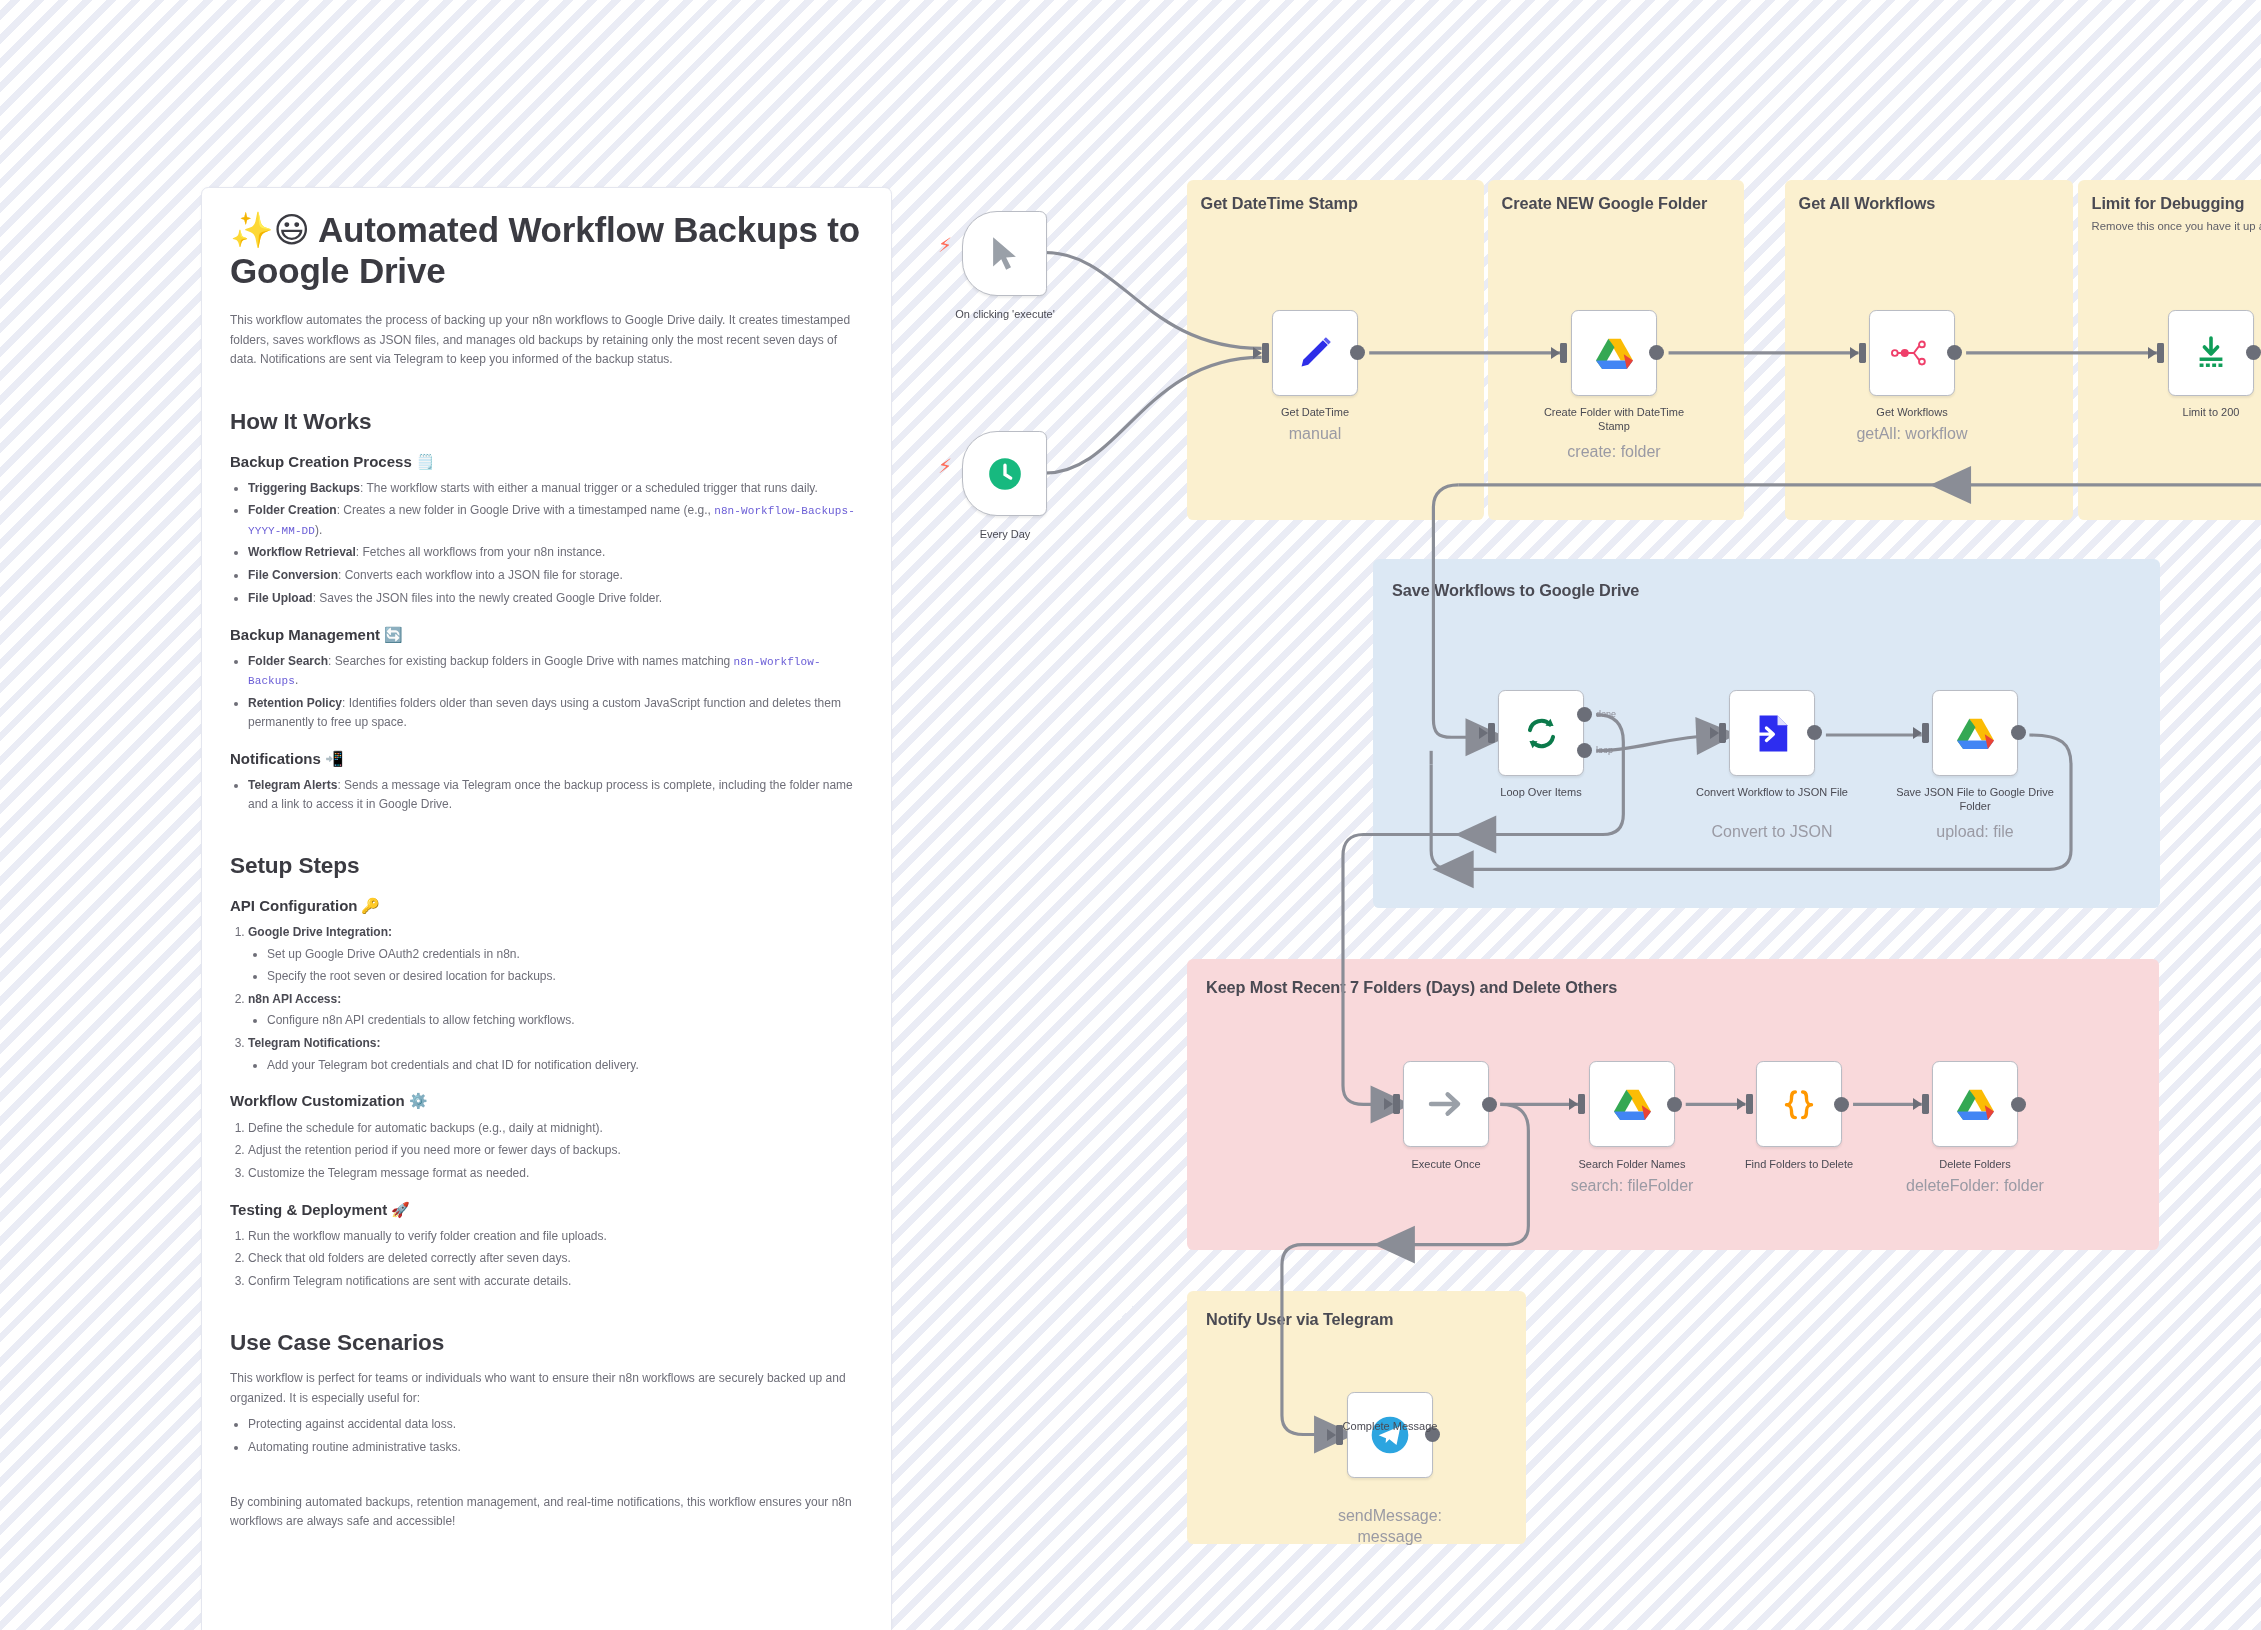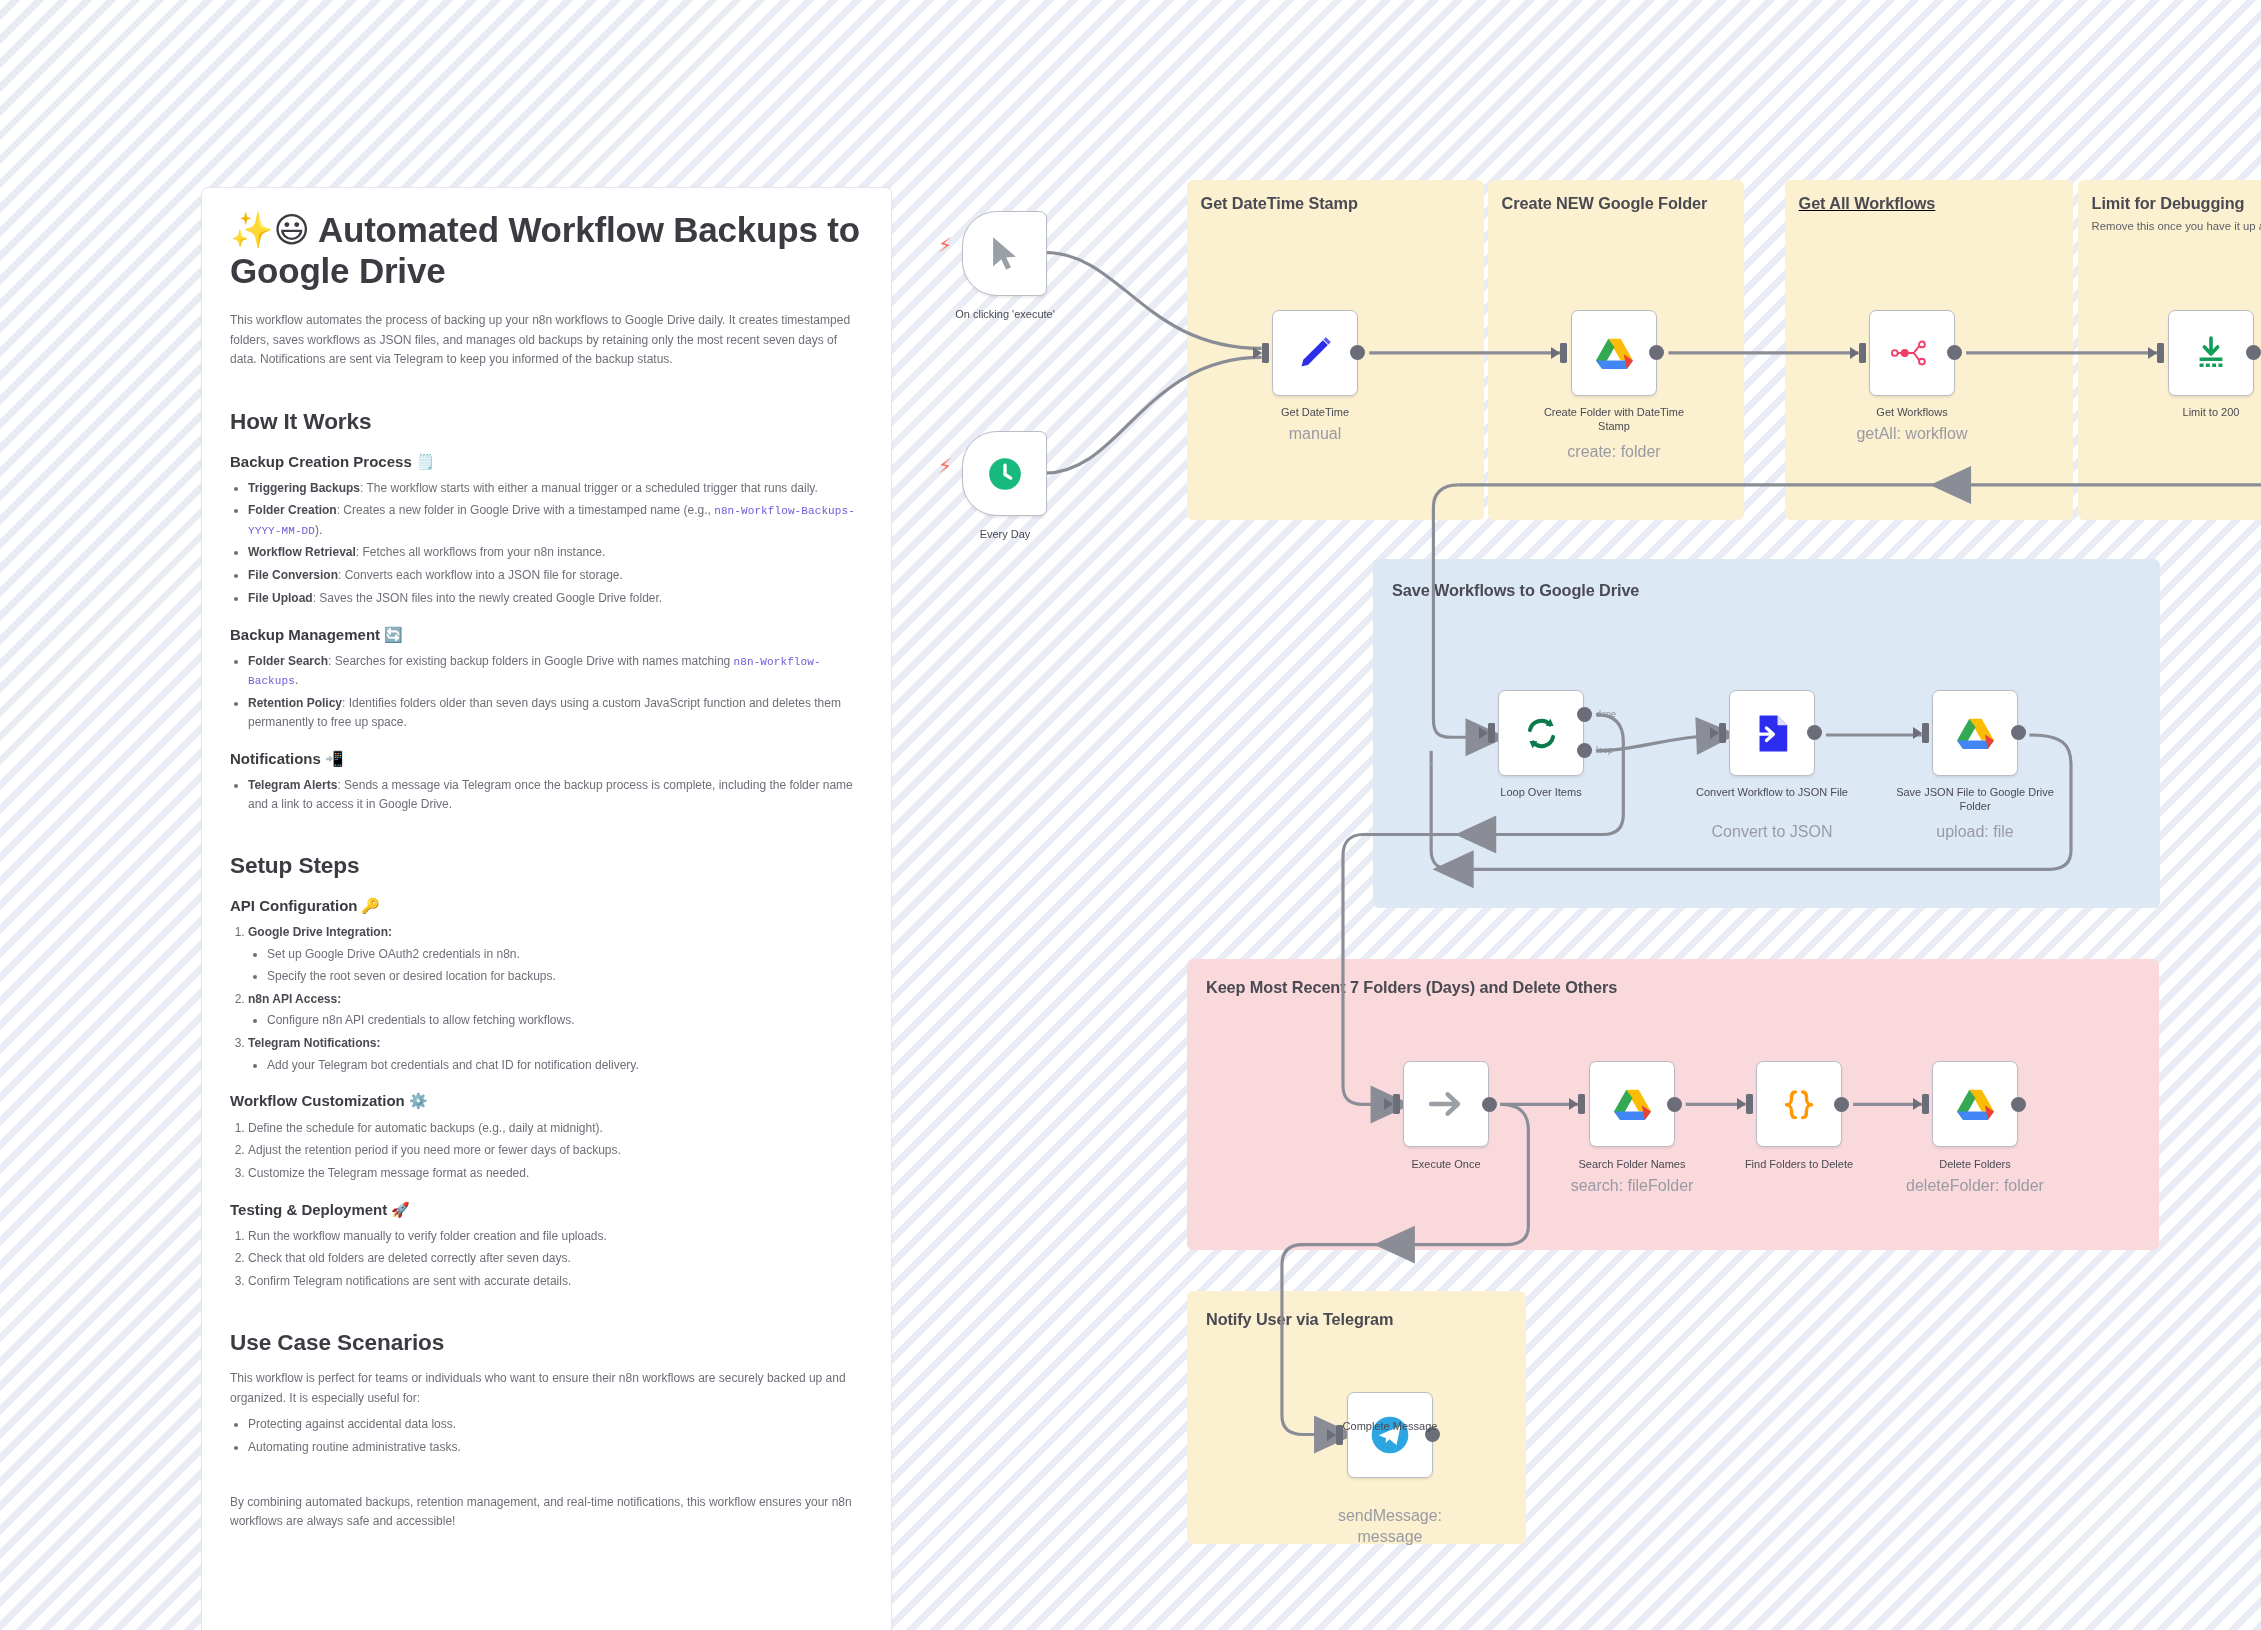--- a/index.html
+++ b/index.html
@@ -244,21 +244,21 @@
 <div id="canvas">
 
   <div class="sticky" style="left:1187px; top:180px; width:297px; height:340px; background:#fbf0cf;">
     <div class="sticky-title" style="padding:12.7px 13.6px 0 13.6px;">Get DateTime Stamp</div>
   </div>
 
   <div class="sticky" style="left:1488px; top:180px; width:256px; height:340px; background:#fbf0cf;">
     <div class="sticky-title" style="padding:12.7px 13.6px 0 13.6px;">Create NEW Google Folder</div>
   </div>
 
-  <div class="sticky" style="left:1785px; top:180px; width:288px; height:340px; background:#fbf0cf;text-decoration:underline;">
+  <div class="sticky" style="left:1785px; top:180px; width:288px; height:340px; background:#fbf0cf;">
     <div class="sticky-title" style="padding:12.7px 13.6px 0 13.6px;">Get All Workflows</div>
   </div>
 
   <div class="sticky" style="left:2078px; top:180px; width:261px; height:340px; background:#fbf0cf;">
     <div style="padding:12.7px 13.6px 0 13.6px;">
       <div class="sticky-title">Limit for Debugging</div>
       <div class="sticky-sub">Remove this once you have it up and running</div>
     </div>
   </div>
 

